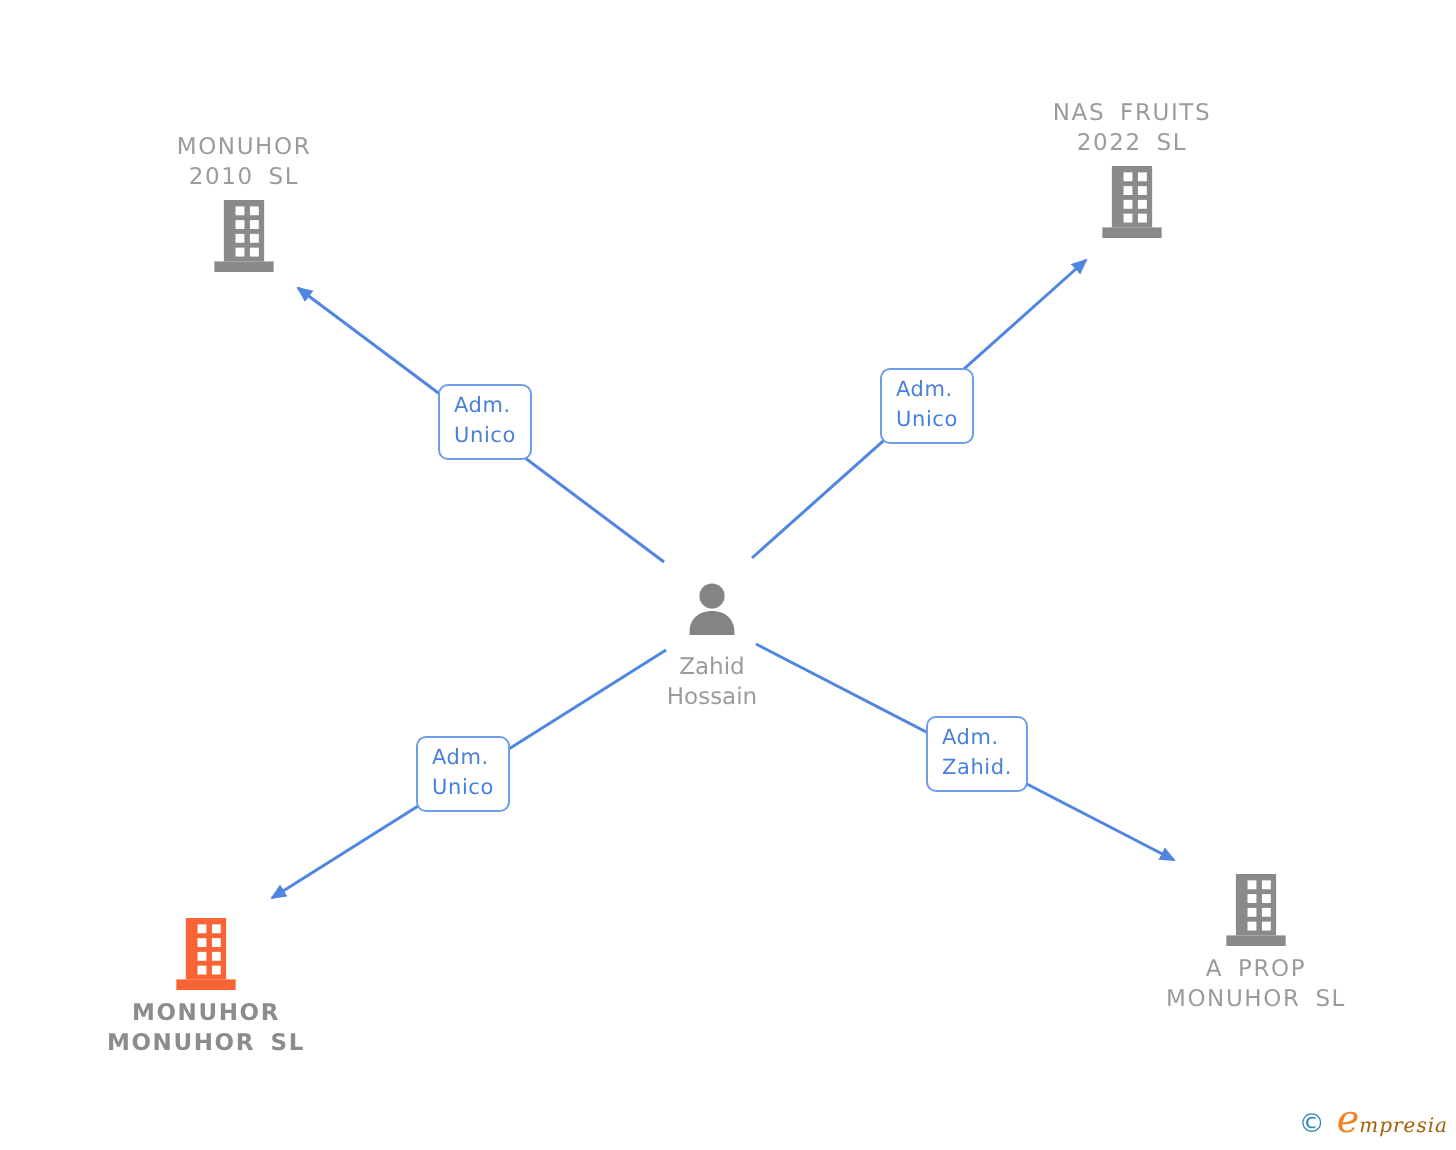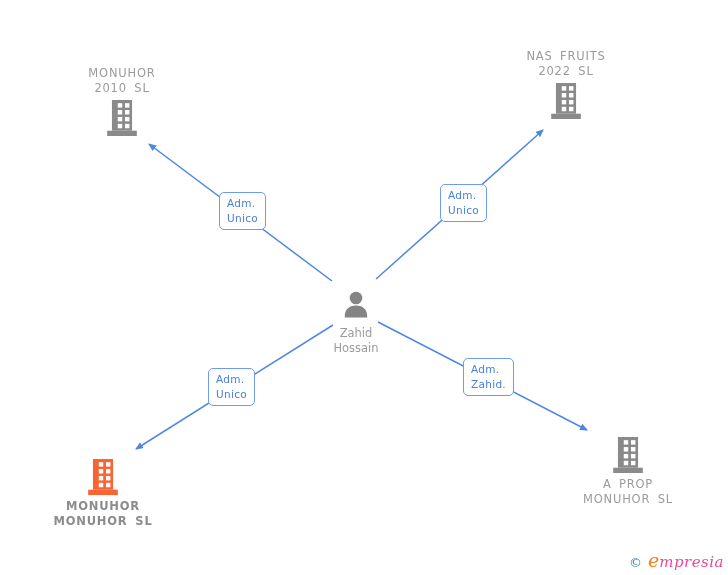--- a/index.html
+++ b/index.html
@@ -26,21 +26,21 @@
     letter-spacing:0.3px;white-space:nowrap;
   }
 
   .watermark{
     position:absolute;right:4px;bottom:4px;z-index:4;display:flex;align-items:baseline;gap:6px;
     cursor:pointer;text-decoration:none;
   }
   .wm-copy{font-size:13px;color:#2e86b5;}
   .wm-brand{font-family:"DejaVu Serif","Liberation Serif",serif;font-style:italic;}
   .wm-initial{color:#f08223;font-size:19px;}
-  .wm-rest{color:#ec4899;font-size:15px;letter-spacing:0.5px;margin-top:12px;}
+  .wm-rest{color:#a16207;font-size:10px;letter-spacing:0.5px;margin-top:12px;}
 </style>
 </head>
 <body>
 
 <div id="canvas">
 
   <svg id="edges" width="728" height="575">
     <defs>
       <marker id="arrow" markerWidth="9" markerHeight="9" refX="7" refY="3.5" orient="auto" markerUnits="userSpaceOnUse">
         <path d="M0,0 L8,3.5 L0,7 Z" fill="#4e86e0"></path>

